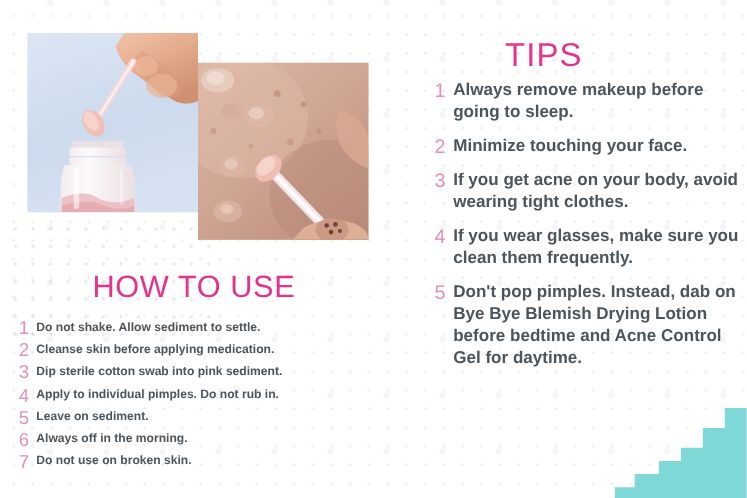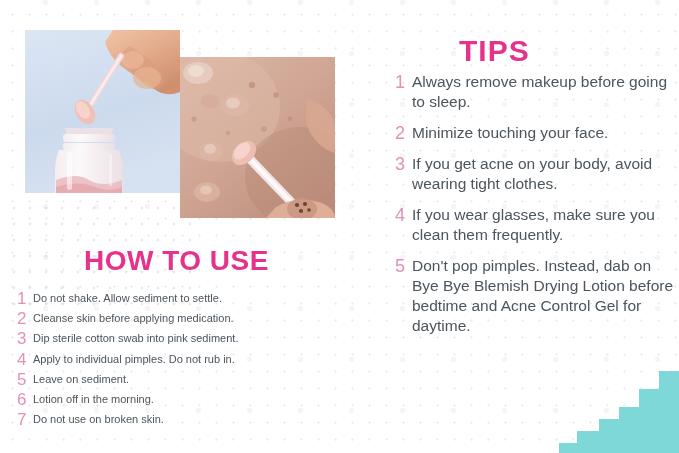--- a/index.html
+++ b/index.html
@@ -68,21 +68,21 @@
     width: 155px;
     height: 161px;
     background: linear-gradient(150deg, #dcb5a6 0%, #d2a795 40%, #c69a87 100%);
   }
   .photo svg { display: block; width: 100%; height: 100%; }
 
   
   .heading {
     position: absolute;
     color: #e5338b;
-    font-weight: bold;
+    font-weight: normal;
     letter-spacing: 0.5px;
     white-space: nowrap;
   }
   #tips-heading {
     left: 459px;
     top: 34px;
     font-size: 30px;
     letter-spacing: 1px;
   }
   #how-to-use-heading {
@@ -125,20 +125,21 @@
   }
   #how-to-use-list .item-number {
     font-size: 17px;
     width: 16px;
     line-height: 19px;
   }
 
   .item-text {
     color: #4c555c;
     flex: 1 1 auto;
+    font-weight: bold;
   }
   #tips-list .item-text {
     font-size: 15.5px;
     line-height: 20px;
   }
   #how-to-use-list .item-text {
     font-size: 11px;
     line-height: 19.2px;
   }
 </style>
@@ -286,21 +287,21 @@
     <div class="list-item">
       <span class="item-number">4</span>
       <span class="item-text">Apply to individual pimples. Do not rub in.</span>
     </div>
     <div class="list-item">
       <span class="item-number">5</span>
       <span class="item-text">Leave on sediment.</span>
     </div>
     <div class="list-item">
       <span class="item-number">6</span>
-      <span class="item-text">Lotion off in the morning.</span>
+      <span class="item-text">Always off in the morning.</span>
     </div>
     <div class="list-item">
       <span class="item-number">7</span>
       <span class="item-text">Do not use on broken skin.</span>
     </div>
   </div>
 
   <svg class="teal-steps" viewBox="0 0 132 96" preserveAspectRatio="none">
     <path d="M132 14 L112 14 L112 32 L92 32 L92 50 L72 50 L72 62 L52 62 L52 74 L30 74 L30 86 L12 86 L12 96 L132 96 Z" fill="#7fd8d8"></path>
   </svg>

